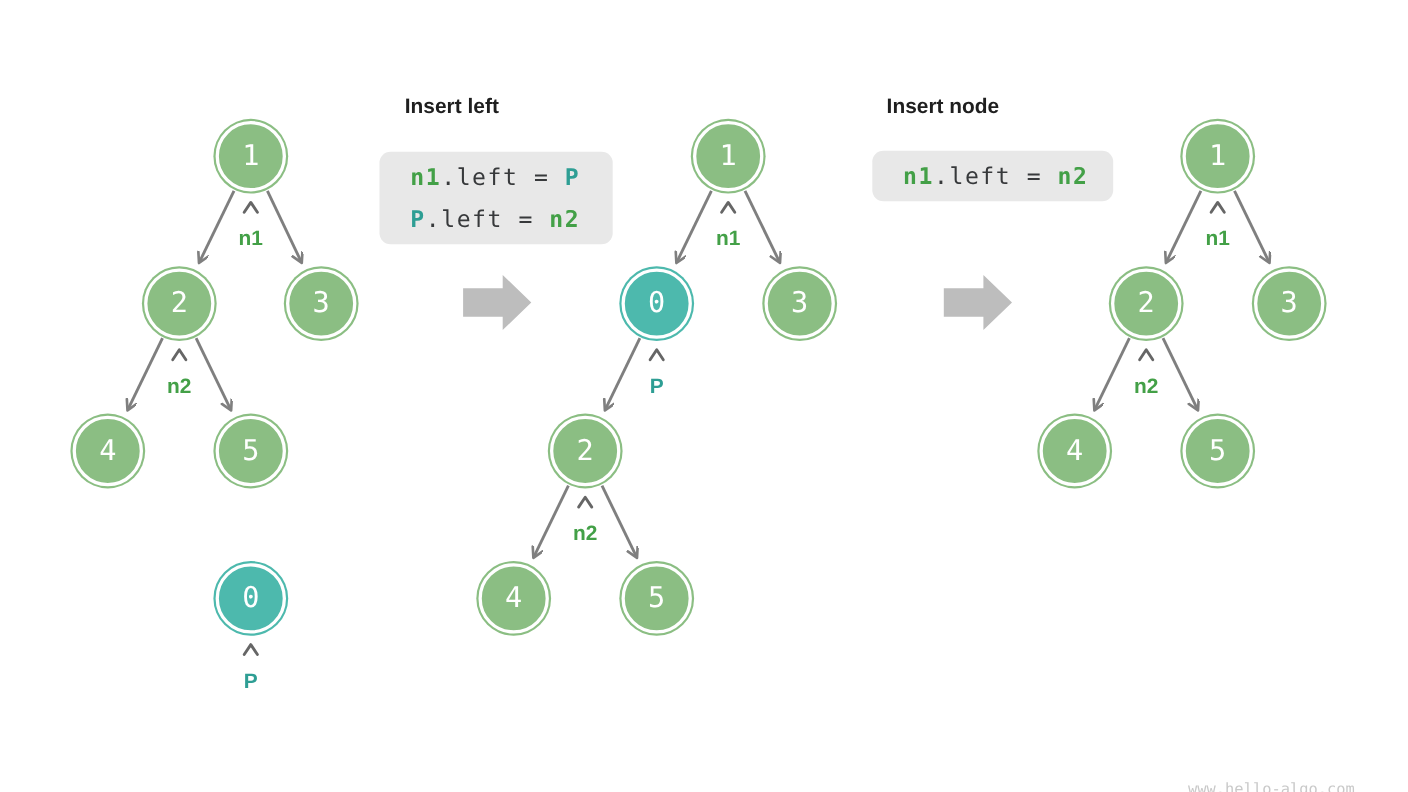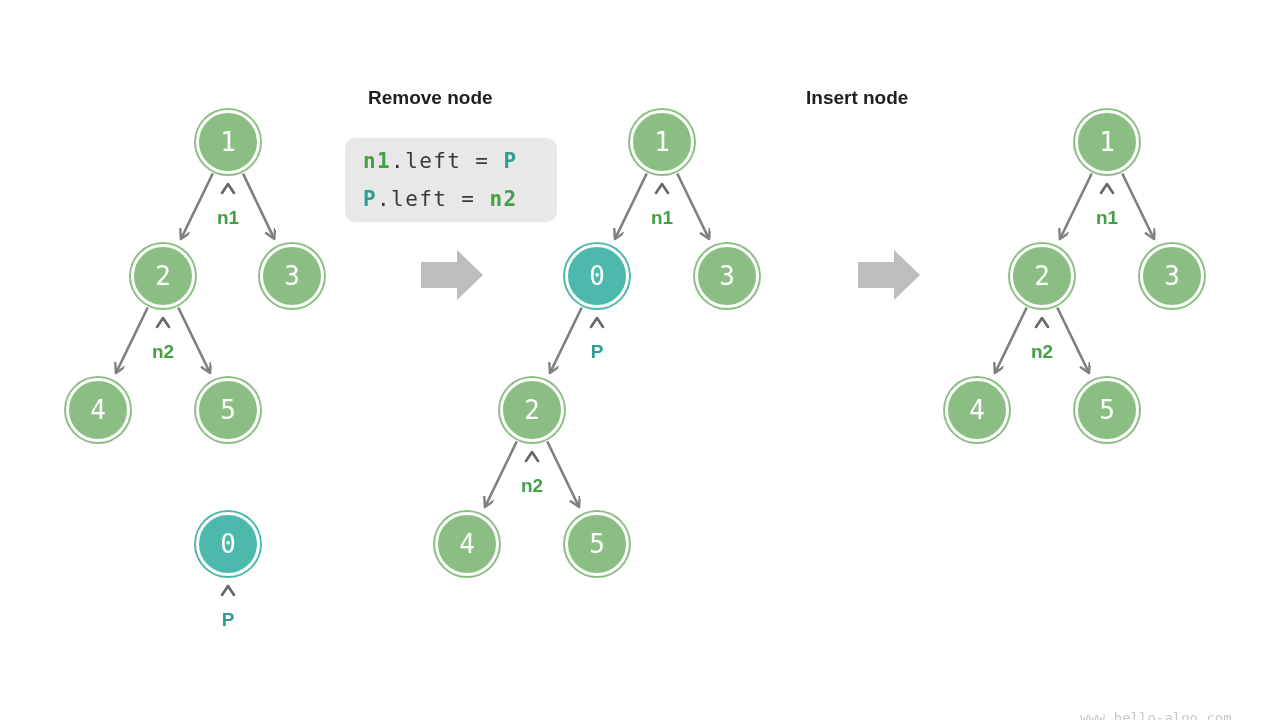--- a/index.html
+++ b/index.html
@@ -20,21 +20,21 @@
     font-weight:bold;font-size:19px;white-space:nowrap;
   }
   .pointer-label.green{color:#43A047;}
   .pointer-label.teal{color:#2E9E94;}
   .section-title{
     position:absolute;font-size:19px;font-weight:bold;color:#1F1F1F;white-space:nowrap;
   }
   .code-box{
     position:absolute;background:#E8E8E8;border-radius:10px;
     display:flex;flex-direction:column;justify-content:center;
-    padding:0 18px;box-sizing:border-box;
+    padding:0 28px;box-sizing:border-box;
     font-family:"DejaVu Sans Mono",monospace;font-size:21px;letter-spacing:1.4px;
   }
   .code-line{line-height:38px;white-space:pre;color:#37393B;}
   .seg-green{color:#43A047;font-weight:bold;}
   .seg-teal{color:#2E9E94;font-weight:bold;}
   .seg-plain{color:#37393B;}
   .watermark{
     position:absolute;font-family:"DejaVu Sans Mono",monospace;
     font-size:14px;color:#C9C9C9;white-space:nowrap;margin-top:32px;
   }
@@ -68,26 +68,29 @@
       <path d="M 591 327 L 597 318 L 603 327" fill="none" stroke="#666666" stroke-width="2.6" stroke-linecap="round" stroke-linejoin="round"></path>
       <path d="M 526 461 L 532 452 L 538 461" fill="none" stroke="#666666" stroke-width="2.6" stroke-linecap="round" stroke-linejoin="round"></path>
       <line x1="1091.7246616007449" y1="173.49069762307977" x2="1060.330406079106" y2="238.21116285230426" stroke="#7F7F7F" stroke-width="2.6" marker-end="url(#arrowhead)"></line>
       <line x1="1122.2753383992551" y1="173.49069762307977" x2="1153.669593920894" y2="238.21116285230426" stroke="#7F7F7F" stroke-width="2.6" marker-end="url(#arrowhead)"></line>
       <line x1="1026.7246616007449" y1="307.49069762307977" x2="995.3304060791062" y2="372.21116285230426" stroke="#7F7F7F" stroke-width="2.6" marker-end="url(#arrowhead)"></line>
       <line x1="1057.2753383992551" y1="307.49069762307977" x2="1088.669593920894" y2="372.21116285230426" stroke="#7F7F7F" stroke-width="2.6" marker-end="url(#arrowhead)"></line>
       <path d="M 1101 193 L 1107 184 L 1113 193" fill="none" stroke="#666666" stroke-width="2.6" stroke-linecap="round" stroke-linejoin="round"></path>
       <path d="M 1036 327 L 1042 318 L 1048 327" fill="none" stroke="#666666" stroke-width="2.6" stroke-linecap="round" stroke-linejoin="round"></path>
     </svg>
 
-  <div class="section-title" style="left:368px;top:87px">Remove node</div>
+  <div class="section-title" style="left:368px;top:87px">Insert left</div>
   <div class="section-title" style="left:806px;top:87px">Insert node</div>
 
   <div class="code-box" id="code-box-0" style="left:345px;top:138px;width:212px;height:84px">
       <div class="code-line"><span class="seg-green">n1</span><span class="seg-plain">.left = </span><span class="seg-teal">P</span></div>
       <div class="code-line"><span class="seg-teal">P</span><span class="seg-plain">.left = </span><span class="seg-green">n2</span></div>
+    </div>
+  <div class="code-box" id="code-box-1" style="left:793px;top:137px;width:219px;height:46px">
+      <div class="code-line"><span class="seg-green">n1</span><span class="seg-plain">.left = </span><span class="seg-green">n2</span></div>
     </div>
 
   <div id="nodes-root">
       <div class="node green" style="left: 196px; top: 110px;">1</div>
       <div class="node green" style="left: 131px; top: 244px;">2</div>
       <div class="node green" style="left: 260px; top: 244px;">3</div>
       <div class="node green" style="left: 66px; top: 378px;">4</div>
       <div class="node green" style="left: 196px; top: 378px;">5</div>
       <div class="node teal" style="left: 196px; top: 512px;">0</div>
       <div class="pointer-label green" style="left: 228px; top: 218px;">n1</div>

